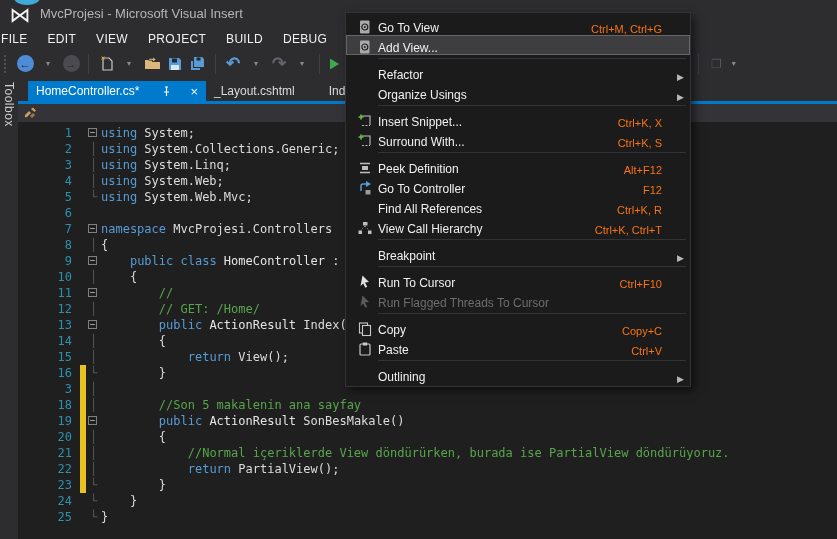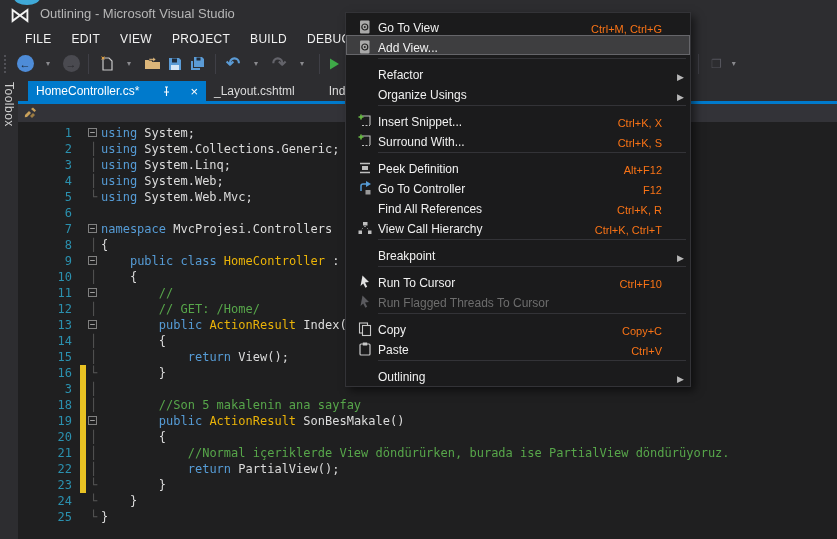--- a/index.html
+++ b/index.html
@@ -12,21 +12,21 @@
   .peek-circle { position:absolute; left:14px; top:-9px; width:26px; height:14px;
     background:#3FA9D8; border-radius:50%; }
   .vs-logo { position:absolute; left:8px; top:3px; width:24px; height:24px;
     color:#F4F4F4; font-size:21px; line-height:24px; text-align:center; }
   .title-text { position:absolute; left:40px; top:6px; font-size:13px; color:#B6B6B6; }
 
   
   .menubar { position:absolute; left:0; top:28px; width:837px; height:21px;
     display:flex; align-items:center; }
   .mitem { color:#F1F1F1; font-size:12px; padding:3px 10px; letter-spacing:.3px; }
-  .mitem:first-child { padding-left:25px; }
+  .mitem:first-child { padding-left:1px; }
 
   
   .toolbar { position:absolute; left:0; top:49px; width:837px; height:29px;
     display:flex; align-items:center; gap:3px; padding-left:2px; }
   .grip { width:4px; height:18px; border-left:2px dotted #515157; margin:0 4px 0 2px; }
   .tsep { width:1px; height:20px; background:#3F3F46; margin:0 4px; }
   .tbtn { display:flex; align-items:center; justify-content:center; height:24px; min-width:20px; }
   .navcircle { width:17px; height:17px; border-radius:50%; display:flex; align-items:center;
     justify-content:center; font-size:11px; font-weight:bold; }
   .back { background:#4E8CD8; color:#17212E; }
@@ -60,21 +60,21 @@
   .code-line { display:flex; height:16px; line-height:16px; white-space:pre; }
   .ln { width:62px; text-align:right; padding-right:8px; color:#2B91AF; flex:none; }
   .modbar { width:6px; flex:none; }
   .modbar.on { background:#E8C223; }
   .fold { width:15px; flex:none; color:#585858; text-align:center; position:relative; }
   .foldbox { position:absolute; left:2px; top:3px; width:9px; height:9px;
     border:1px solid #808080; background:#1F1F20; color:#C8C8C8;
     font-size:9px; line-height:7px; text-align:center; }
   .codetext { flex:1; }
   .c-k { color:#569CD6; }
-  .c-t { color:#eab308; }
+  .c-t { color:#e5e5e5; }
   .c-c { color:#57A64A; }
   .c-p { color:#DCDCDC; }
 
   
   .ctx { position:absolute; left:345px; top:12px; width:346px; background:#1B1B1C;
     border:1px solid #333337; box-shadow:4px 4px 8px rgba(0,0,0,.5); padding:2px 0; z-index:50; }
   .ctx-row { display:flex; align-items:flex-end; height:20px; padding:0 6px 0 6px; position:relative; }
   .ctx-row.hl { background:#3E3E40; outline:1px solid #66666A; outline-offset:-1px; }
   .ctx-ic { width:26px; flex:none; display:flex; align-items:center; justify-content:center; }
   .ctx-label { color:#F1F1F1; font-size:12px; flex:1; }
@@ -84,21 +84,21 @@
   .ctx-sep { height:1px; background:#333337; margin:3px 4px 3px 32px; }
 </style>
 </head>
 <body>
 
 <div class="app">
 
   <div class="titlebar">
     <div class="peek-circle"></div>
     <div class="vs-logo">⋈</div>
-    <div class="title-text">Outlining - Microsoft Visual Studio</div>
+    <div class="title-text">MvcProjesi - Microsoft Visual Insert</div>
   </div>
 
   <div class="menubar" id="menubar">
       <span class="mitem">FILE</span>
       <span class="mitem">EDIT</span>
       <span class="mitem">VIEW</span>
       <span class="mitem">PROJECT</span>
       <span class="mitem">BUILD</span>
       <span class="mitem">DEBUG</span>
       <span class="mitem">TEAM</span>

